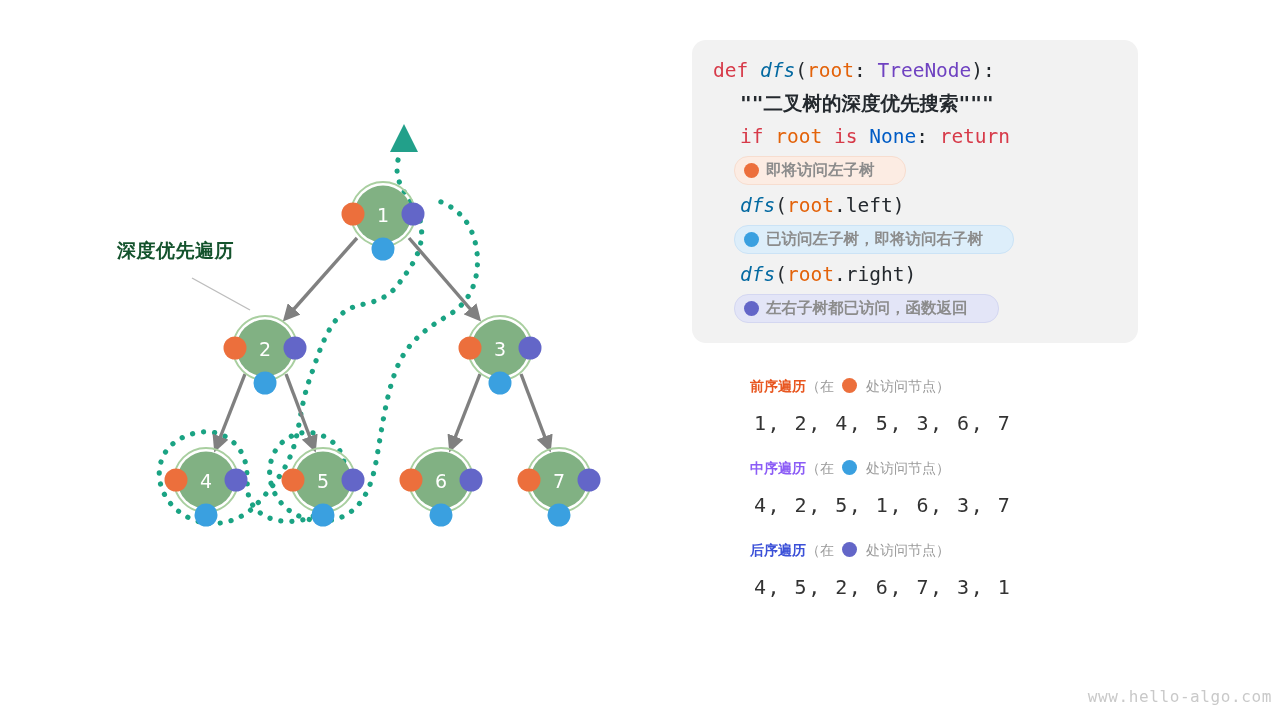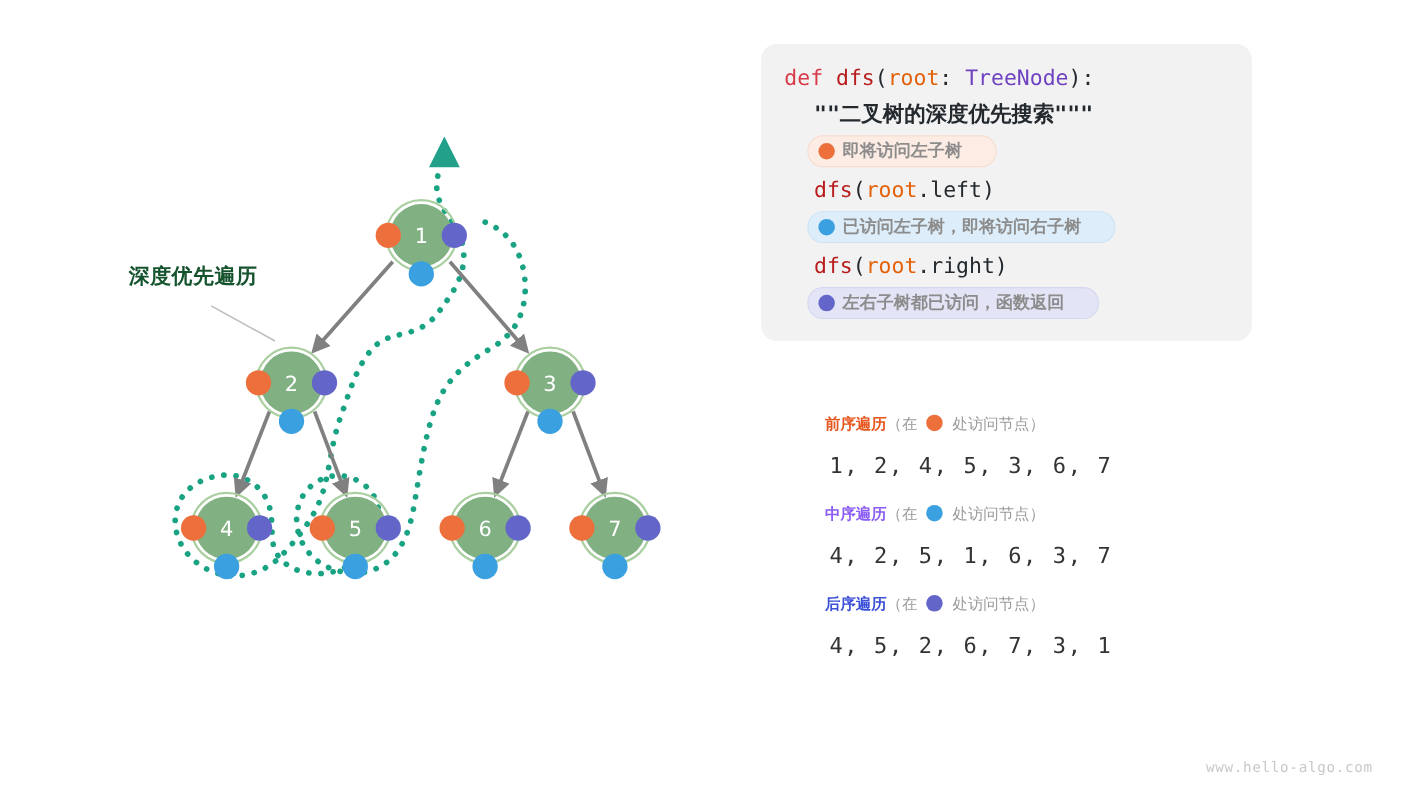--- a/index.html
+++ b/index.html
@@ -30,21 +30,21 @@
     background:#f2f2f2;border-radius:14px;
     padding:14px 0 16px 0;box-sizing:border-box;
   }
   .code-line{
     font-family:"DejaVu Sans Mono", monospace;
     font-size:19.5px;line-height:33px;white-space:pre;
     padding-left:21px;color:#24292e;
   }
   .code-line.ind1{padding-left:48px;}
   .tok-kw{color:#d73a49;margin-top:39px;}
-  .tok-fn{color:#b91c1c;}
+  .tok-fn{color:#0369a1;font-style:italic;}
   .tok-cls{color:#6f42c1;}
   .tok-var{color:#e36209;}
   .tok-punc{color:#24292e;}
   .tok-const{color:#005cc5;}
   .tok-str{color:#24292e;font-weight:bold;}
 
   .badge-row{padding-left:42px;line-height:0;}
   .badge{
     display:inline-flex;align-items:center;gap:7px;
     border-radius:14px;padding:3px 30px 4px 9px;margin:3px 0 4px 0;
@@ -72,23 +72,23 @@
     display:inline-block;width:15px;height:15px;border-radius:50%;
     vertical-align:-2px;margin:0 4px;
   }
   .trav-seq{
     font-family:"DejaVu Sans Mono", monospace;
     font-size:20px;line-height:38px;color:#333333;
     letter-spacing:1.5px;padding-left:4px;white-space:pre;
   }
 
   #watermark{
-    position:absolute;right:32px;bottom:14px;
+    position:absolute;right:8px;bottom:14px;
     font-family:"DejaVu Sans Mono", monospace;
-    font-size:13px;color:#c9c9c9;letter-spacing:.6px;
+    font-size:16px;color:#c9c9c9;letter-spacing:.6px;
   }
 </style>
 </head>
 <body>
 
 <div id="stage">
 
   <div id="tree-panel">
     <svg id="tree-svg" width="670" height="720" viewBox="0 0 670 720">
       <defs>
@@ -255,20 +255,21 @@
 
     <div id="dfs-caption">深度优先遍历</div>
   </div>
 
   <div id="code-card">
 
     <div class="code-line"><span class="tok-kw">def</span> <span class="tok-fn">dfs</span><span class="tok-punc">(</span><span class="tok-var">root</span><span class="tok-punc">: </span><span class="tok-cls">TreeNode</span><span class="tok-punc">)</span><span class="tok-punc">:</span></div>
 
     <div class="code-line ind1"><span class="tok-str">""二叉树的深度优先搜索"""</span></div>
 
+    <div class="code-line ind1"><span class="tok-kw">if</span> <span class="tok-var">root</span> <span class="tok-kw">is</span> <span class="tok-const">None</span><span class="tok-punc">: </span><span class="tok-kw">return</span></div>
 
     <div class="badge-row">
       <span class="badge orange">
         <span class="dot" style="background:#ec6f3c"></span>
         <span>即将访问左子树</span>
       </span>
     </div>
 
     <div class="code-line ind1"><span class="tok-fn">dfs</span><span class="tok-punc">(</span><span class="tok-var">root</span><span class="tok-punc">.left</span><span class="tok-punc">)</span></div>
 

